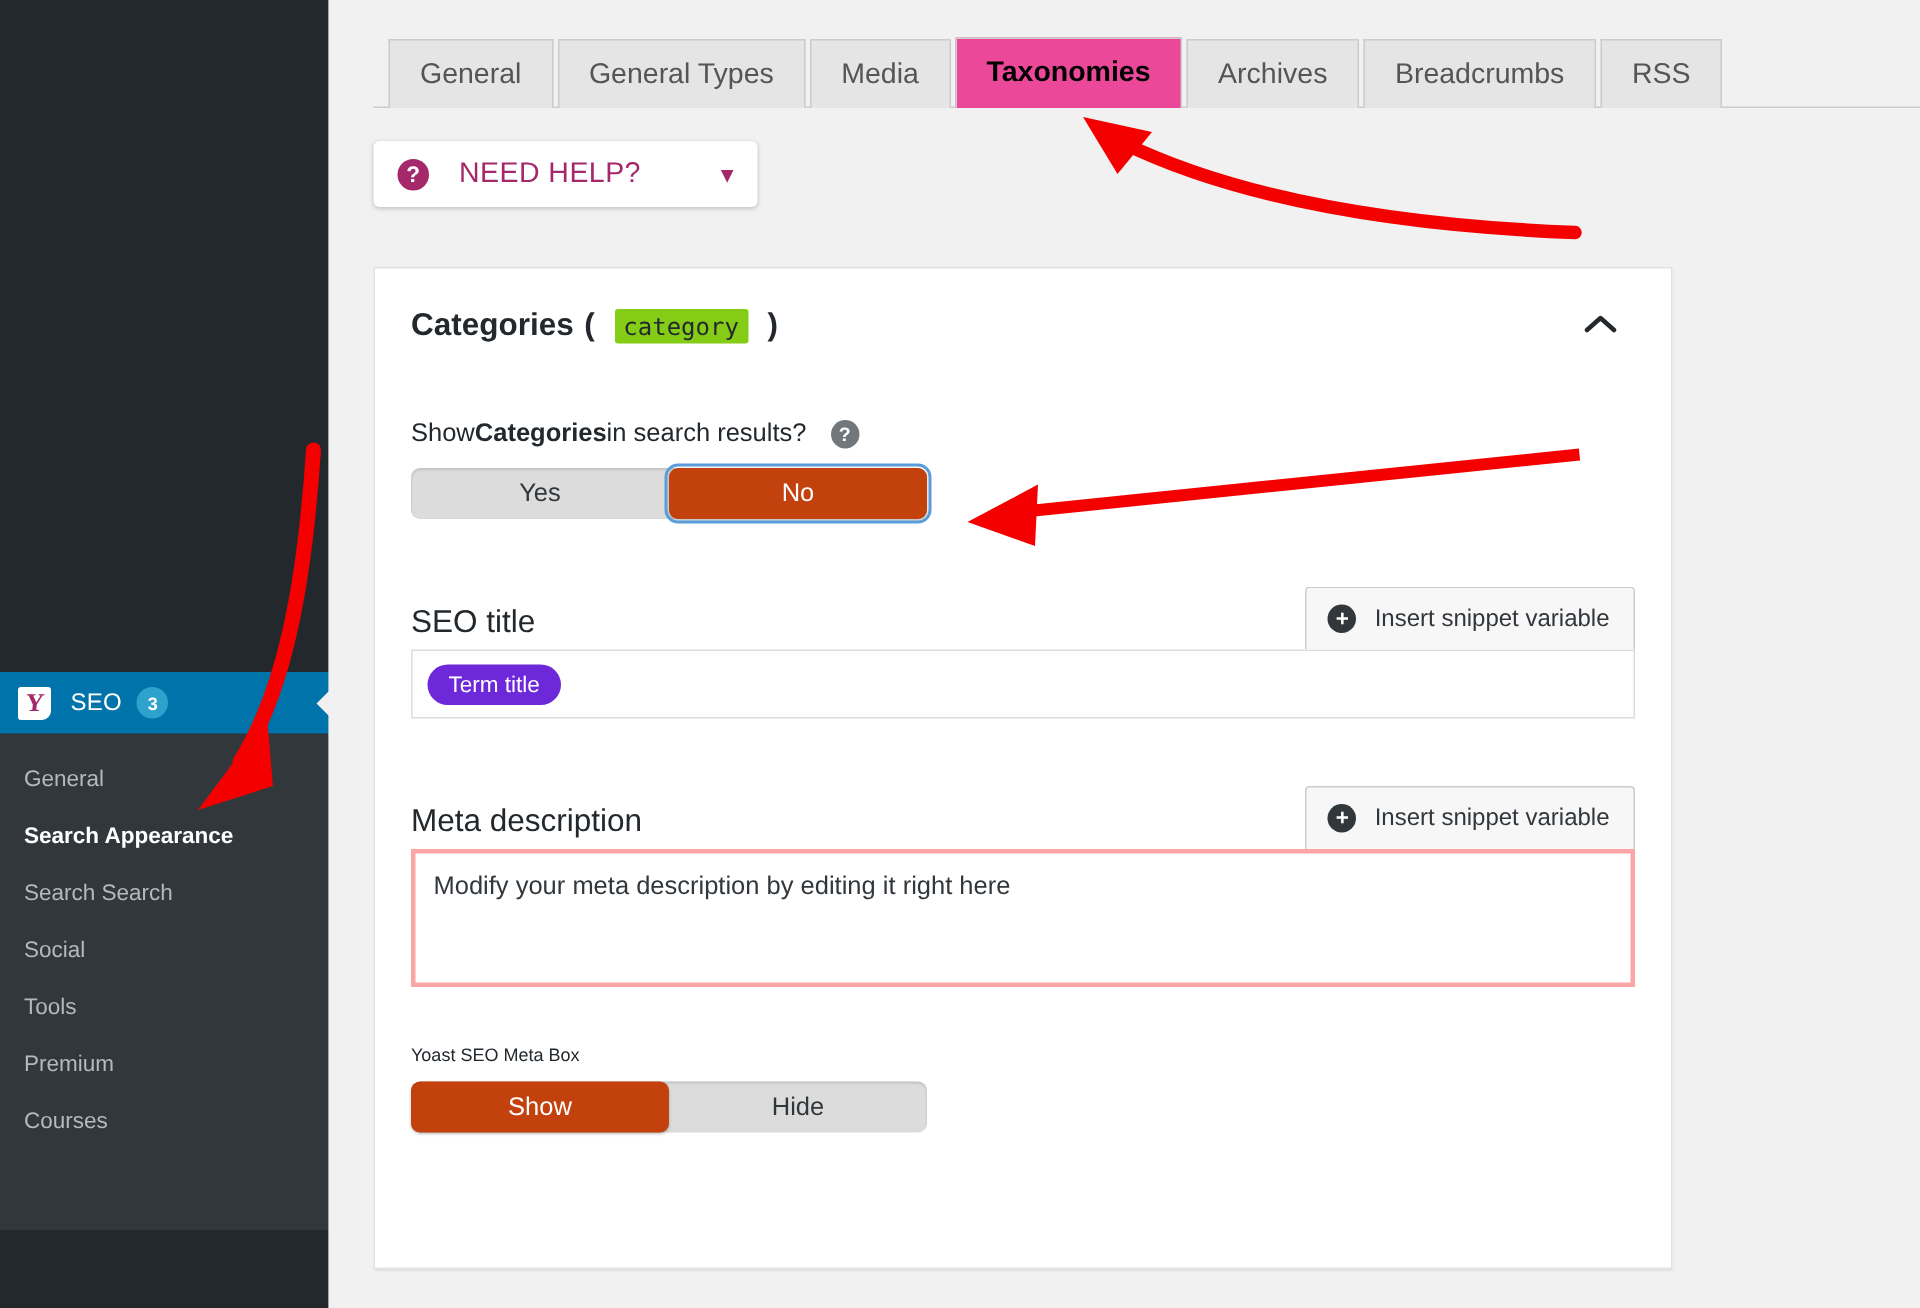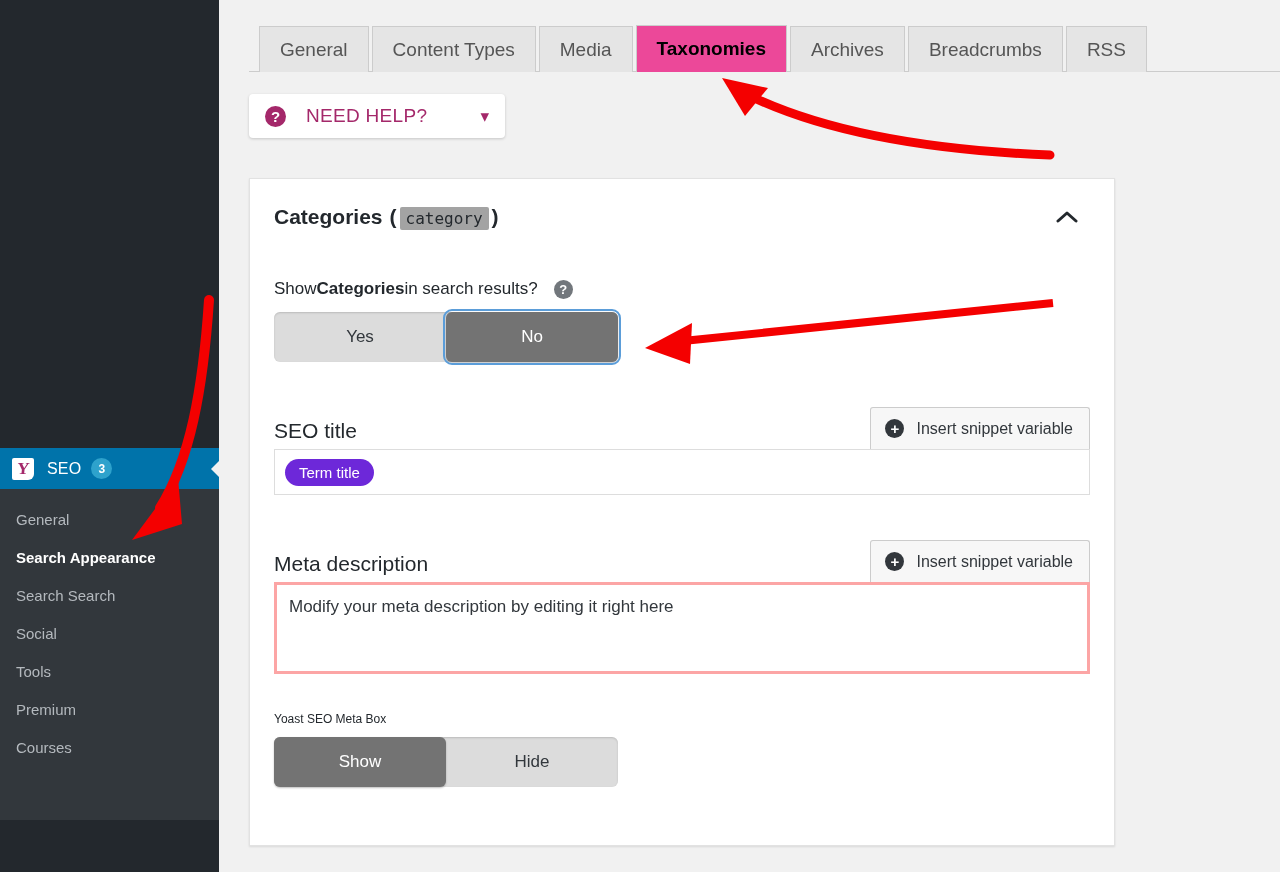--- a/index.html
+++ b/index.html
@@ -151,22 +151,22 @@
     padding: 24px 30px 0 24px;
   }
   .card-title {
     font-size: 21px; font-weight: bold; color: #23282d;
     display: flex; align-items: baseline;
   }
   .card-title .paren { margin-left: 7px; font-weight: bold; }
   .card-title code {
     font-family: "DejaVu Sans Mono", monospace;
     font-size: 16px; font-weight: normal;
-    background: #a3a3a3; color: #23282d;
-    padding: 2px 6px; margin: 0 3px;
+    background: #84cc16; color: #23282d;
+    padding: 2px 6px; margin: 0 13px;
     border-radius: 2px;
     text-align: center;
   }
   .collapse-btn {
     margin-left: auto;
     cursor: pointer;
     color: #222; font-size: 20px; line-height: 1;
     padding: 4px 6px;
   }
 
@@ -187,33 +187,33 @@
   }
 
   
   .toggle {
     margin-top: 13px;
     display: inline-flex;
     background: #dcdcdc;
     border-radius: 6px;
     box-shadow: inset 0 1px 2px rgba(0,0,0,.15);
     padding: 0;
-    width: 344px; height: 50px;
+    width: 344px; height: 34px;
     overflow: visible;
     position: relative;
   }
   .toggle-opt {
     flex: 1;
     display: flex; align-items: center; justify-content: center;
     font-size: 17px; color: #32373c;
     cursor: pointer;
     border-radius: 6px;
   }
   .toggle-opt.on {
-    background: #737373; color: #fff;
+    background: #c2410c; color: #fff;
     box-shadow: 0 1px 2px rgba(0,0,0,.25);
   }
   .toggle.focus .toggle-opt.on {
     outline: 2px solid #5b9dd9;
     outline-offset: 1px;
   }
 
   
   .row-head {
     display: flex; align-items: flex-end; justify-content: space-between;
@@ -296,21 +296,21 @@
 
     <div class="sidebar-bottom"></div>
   </div>
 
   <div class="main">
 
     <div class="tab-underline"></div>
 
     <div class="tabbar">
       <div class="tab">General</div>
-      <div class="tab">Content Types</div>
+      <div class="tab">General Types</div>
       <div class="tab">Media</div>
       <div class="tab active">Taxonomies</div>
       <div class="tab">Archives</div>
       <div class="tab">Breadcrumbs</div>
       <div class="tab">RSS</div>
     </div>
 
     <div class="need-help">
       <div class="help-circle">?</div>
       <div class="need-help-label">NEED HELP?</div>

